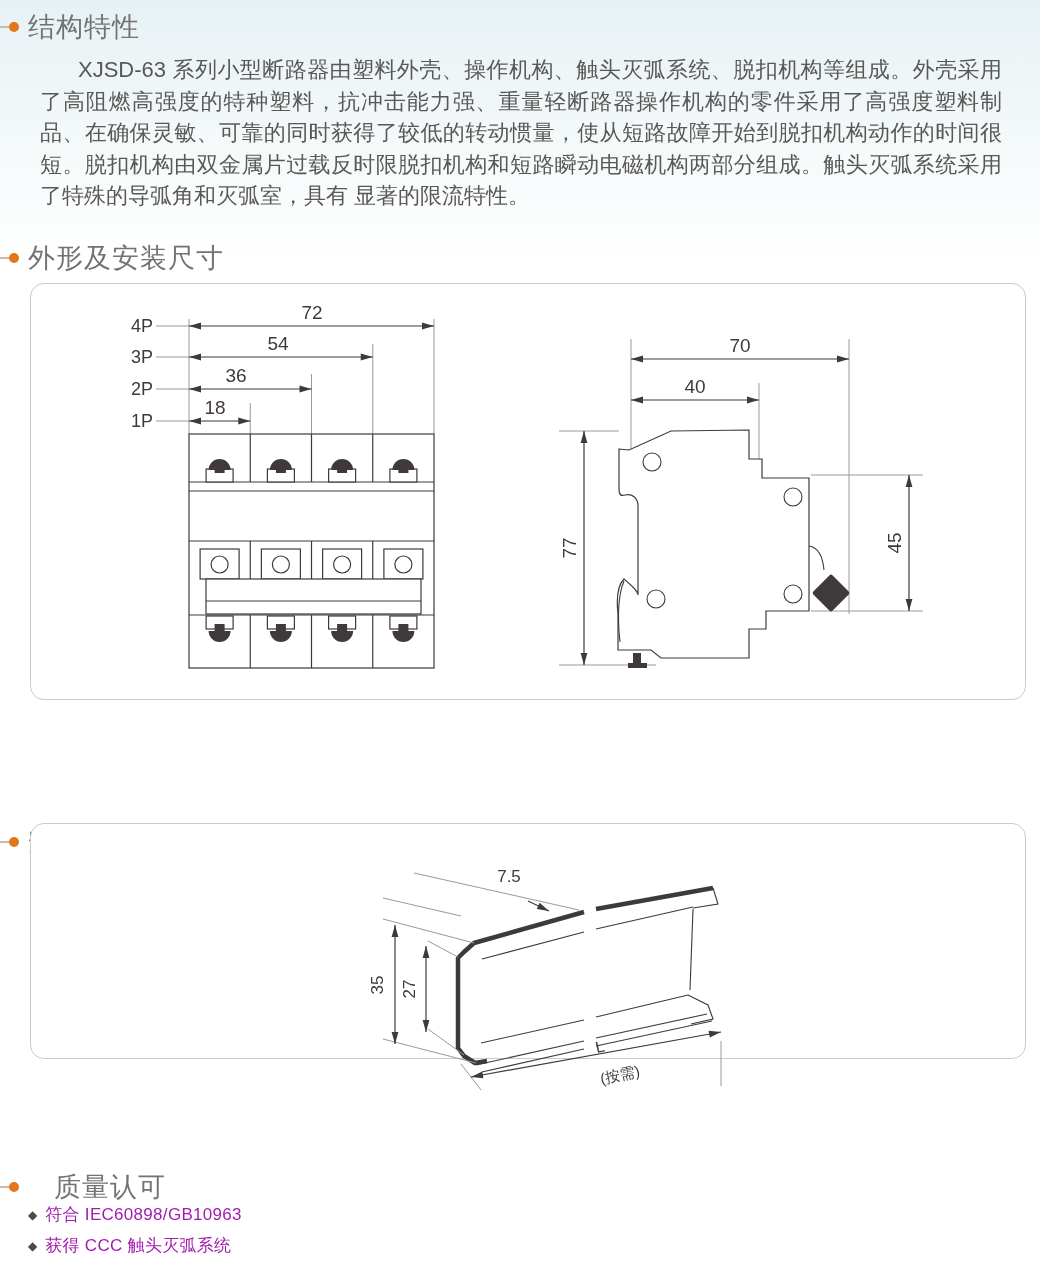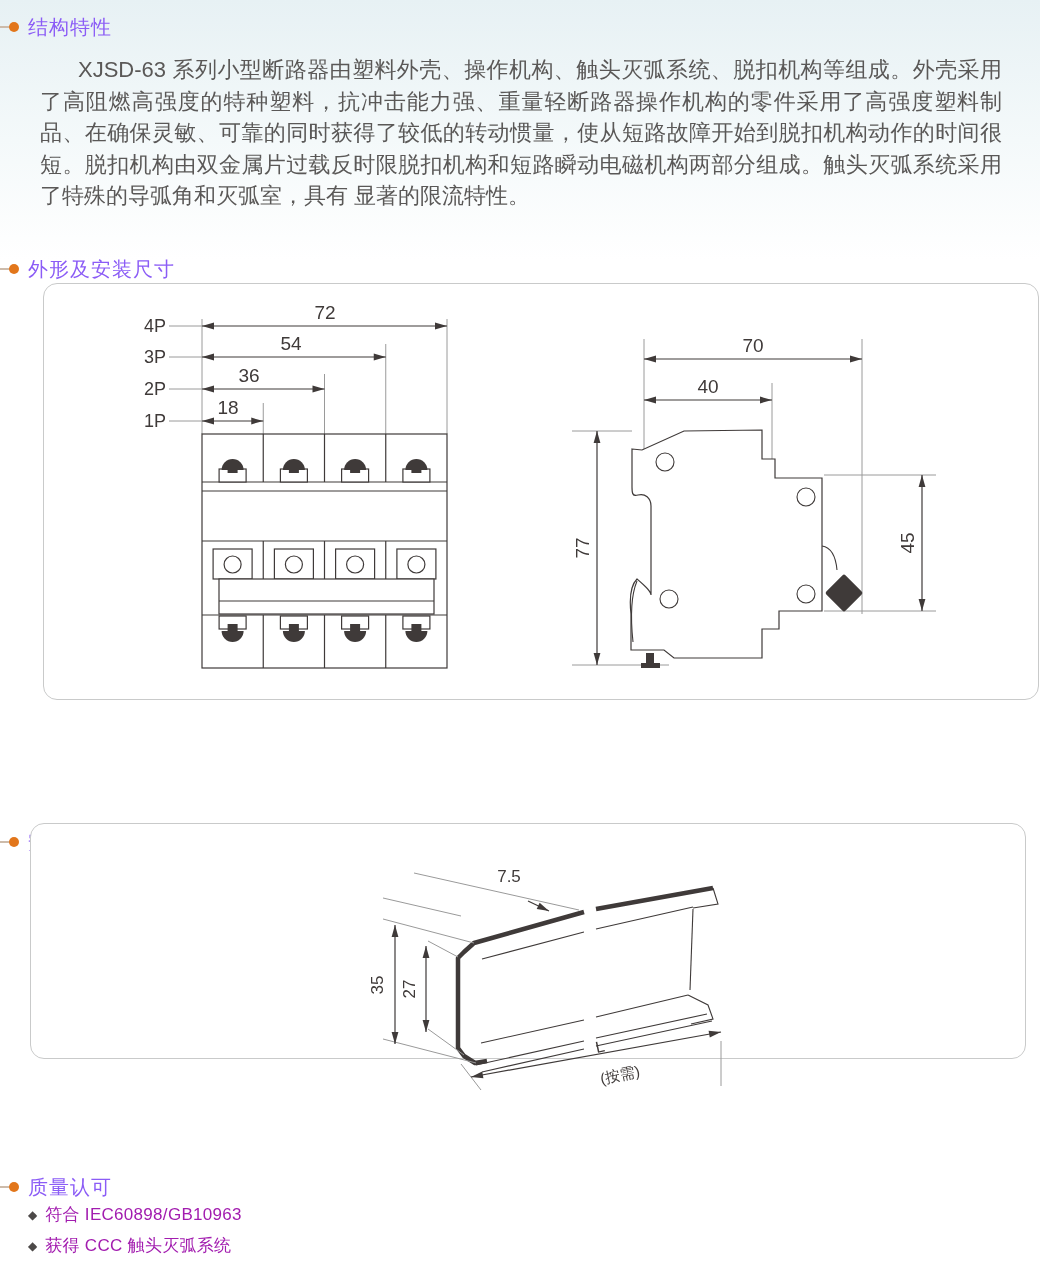--- a/index.html
+++ b/index.html
@@ -4,30 +4,30 @@
 <style>
   html,body{margin:0;padding:0;}
   body{
     width:1040px;height:1263px;position:relative;overflow:hidden;
     background:linear-gradient(180deg,#e7f1f4 0%,#f4f9fa 140px,#ffffff 260px,#ffffff 100%);
     font-family:"Liberation Sans","DejaVu Sans",sans-serif;
   }
   .sec-header{position:absolute;left:0;height:24px;display:flex;align-items:center;}
   .sec-header .hline{position:absolute;left:0;top:11px;width:11px;height:2px;background:#cdbbaa;}
   .sec-header .hdot{position:absolute;left:9px;top:7px;width:10px;height:10px;border-radius:50%;background:#e2761b;}
-  .sec-header .title{margin-left:28px;font-size:20px;letter-spacing:1px;color:#8b5cf6;}
+  .sec-header .title{margin-left:28px;font-size:27px;letter-spacing:1px;color:#737373;}
   .para{
     position:absolute;left:40px;top:54px;width:962px;
     font-size:22px;line-height:31.5px;color:#5a5857;text-align:justify;text-indent:38px;
   }
   .panel{
     position:absolute;left:30px;width:996px;background:#fff;
     border:1px solid #c9caca;border-radius:14px;box-sizing:border-box;
   }
-  #panel-outline{top:283px;height:417px;margin-left:13px;}
+  #panel-outline{top:283px;height:417px;}
   #panel-rail{top:823px;height:236px;}
   .panel svg{display:block;}
   svg text{font-family:"Liberation Sans","DejaVu Sans",sans-serif;fill:#3f3a39;}
   .dimtxt{font-size:19px;}
   .poletxt{font-size:18px;}
   .railtxt{font-size:17px;}
   .cert-list{position:absolute;left:28px;top:1203px;list-style:none;margin:0;padding:0;}
   .cert-list li{display:flex;align-items:center;gap:8px;margin-bottom:8px;}
   .cert-list .diamond{color:#4c4948;font-size:12px;}
   .cert-list .cert-text{color:#a21caf;font-size:17px;letter-spacing:0.3px;}
@@ -36,21 +36,21 @@
 <body>
 
 <div class="sec-header" style="top:15px;">
   <span class="hline"></span>
   <span class="hdot"></span>
   <span class="title">结构特性</span>
 </div>
 
 <div class="para">XJSD-63 系列小型断路器由塑料外壳、操作机构、触头灭弧系统、脱扣机构等组成。外壳采用了高阻燃高强度的特种塑料，抗冲击能力强、重量轻断路器操作机构的零件采用了高强度塑料制品、在确保灵敏、可靠的同时获得了较低的转动惯量，使从短路故障开始到脱扣机构动作的时间很短。脱扣机构由双金属片过载反时限脱扣机构和短路瞬动电磁机构两部分组成。触头灭弧系统采用了特殊的导弧角和灭弧室，具有 显著的限流特性。</div>
 
-<div class="sec-header" style="top:257px;">
+<div class="sec-header" style="top:246px;">
   <span class="hline"></span>
   <span class="hdot"></span>
   <span class="title">外形及安装尺寸</span>
 </div>
 
 <div class="panel" id="panel-outline">
 <svg width="996" height="415" viewBox="0 0 996 415">
   <defs>
     <marker id="arrA" markerWidth="14" markerHeight="10" refX="13" refY="5" orient="auto-start-reverse" markerUnits="userSpaceOnUse">
       <path d="M1,1.6 L13,5 L1,8.4 Z" fill="#3f3a39"></path>
@@ -211,21 +211,21 @@
 
     <text class="railtxt" x="478" y="58" text-anchor="middle">7.5</text>
     <text class="railtxt" x="352" y="161" text-anchor="middle" transform="rotate(-90 352 161)">35</text>
     <text class="railtxt" x="384" y="165" text-anchor="middle" transform="rotate(-90 384 165)">27</text>
     <text x="570" y="228" font-size="16" text-anchor="middle" transform="rotate(-12 570 228)">L</text>
     <text x="590" y="256" font-size="15" text-anchor="middle" transform="rotate(-12 590 256)">(按需)</text>
   </g>
 </svg>
 </div>
 
-<div class="sec-header" style="top:1175px;">
+<div class="sec-header" style="top:1175px;padding-left:26px;">
   <span class="hline"></span>
   <span class="hdot"></span>
   <span class="title">质量认可</span>
 </div>
 
 <ul class="cert-list">
   <li>
     <span class="diamond">◆</span>
     <span class="cert-text">符合 IEC60898/GB10963</span>
   </li>

